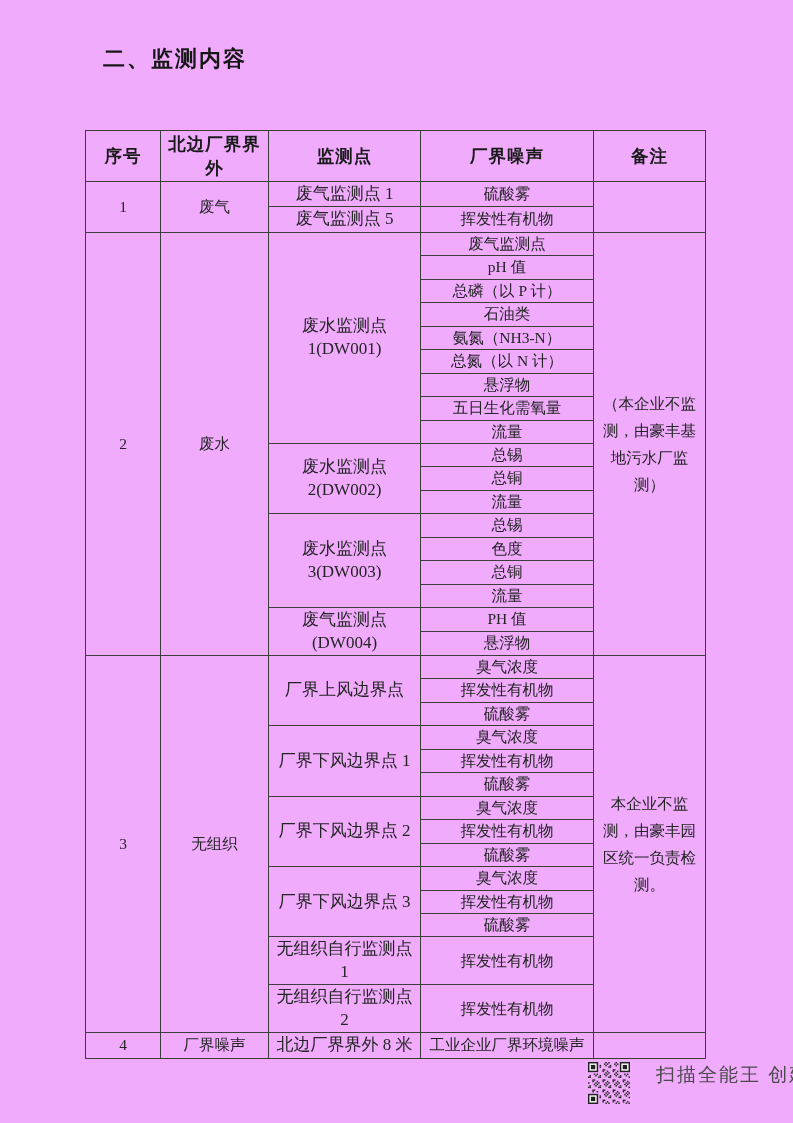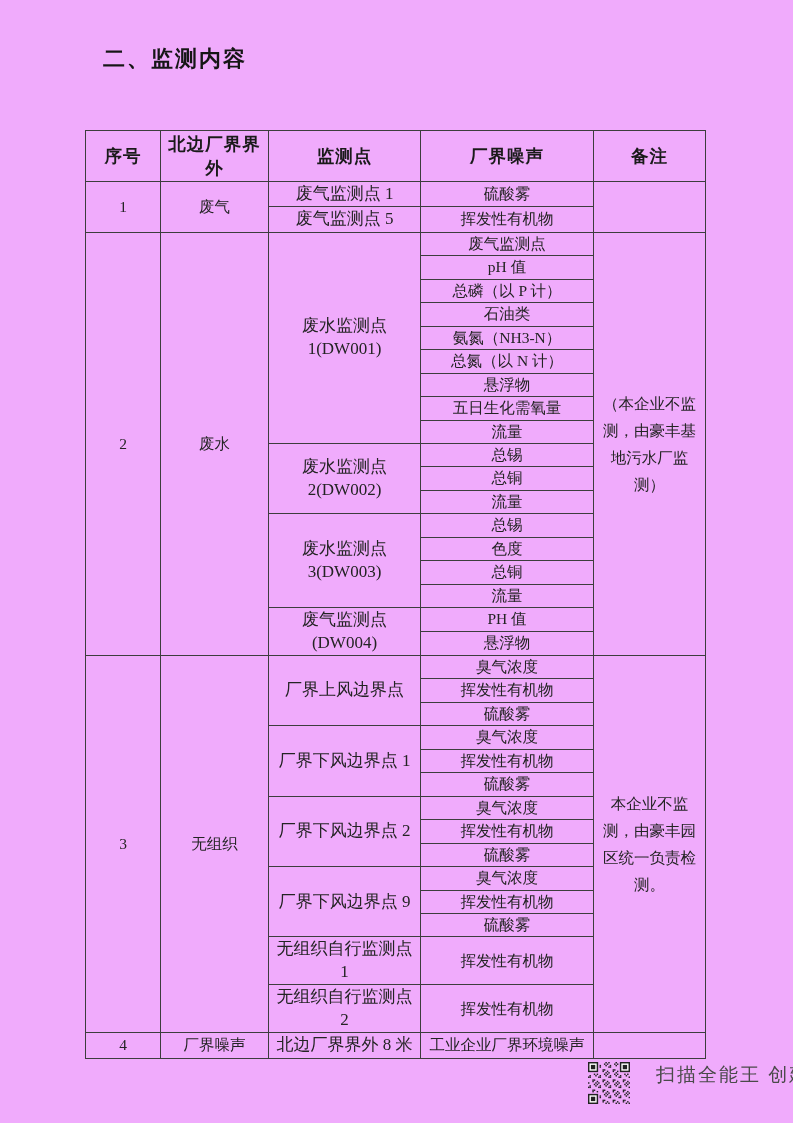--- a/index.html
+++ b/index.html
@@ -196,21 +196,21 @@
           <td rowspan="3" class="monitor-point-cell">厂界下风边界点 2</td>
           <td class="monitor-item-cell">臭气浓度</td>
         </tr>
         <tr>
           <td class="monitor-item-cell">挥发性有机物</td>
         </tr>
         <tr>
           <td class="monitor-item-cell">硫酸雾</td>
         </tr>
         <tr>
-          <td rowspan="3" class="monitor-point-cell">厂界下风边界点 9</td>
+          <td rowspan="3" class="monitor-point-cell">厂界下风边界点 3</td>
           <td class="monitor-item-cell">臭气浓度</td>
         </tr>
         <tr>
           <td class="monitor-item-cell">挥发性有机物</td>
         </tr>
         <tr>
           <td class="monitor-item-cell">硫酸雾</td>
         </tr>
         <tr>
           <td class="monitor-point-cell">无组织自行监测点

